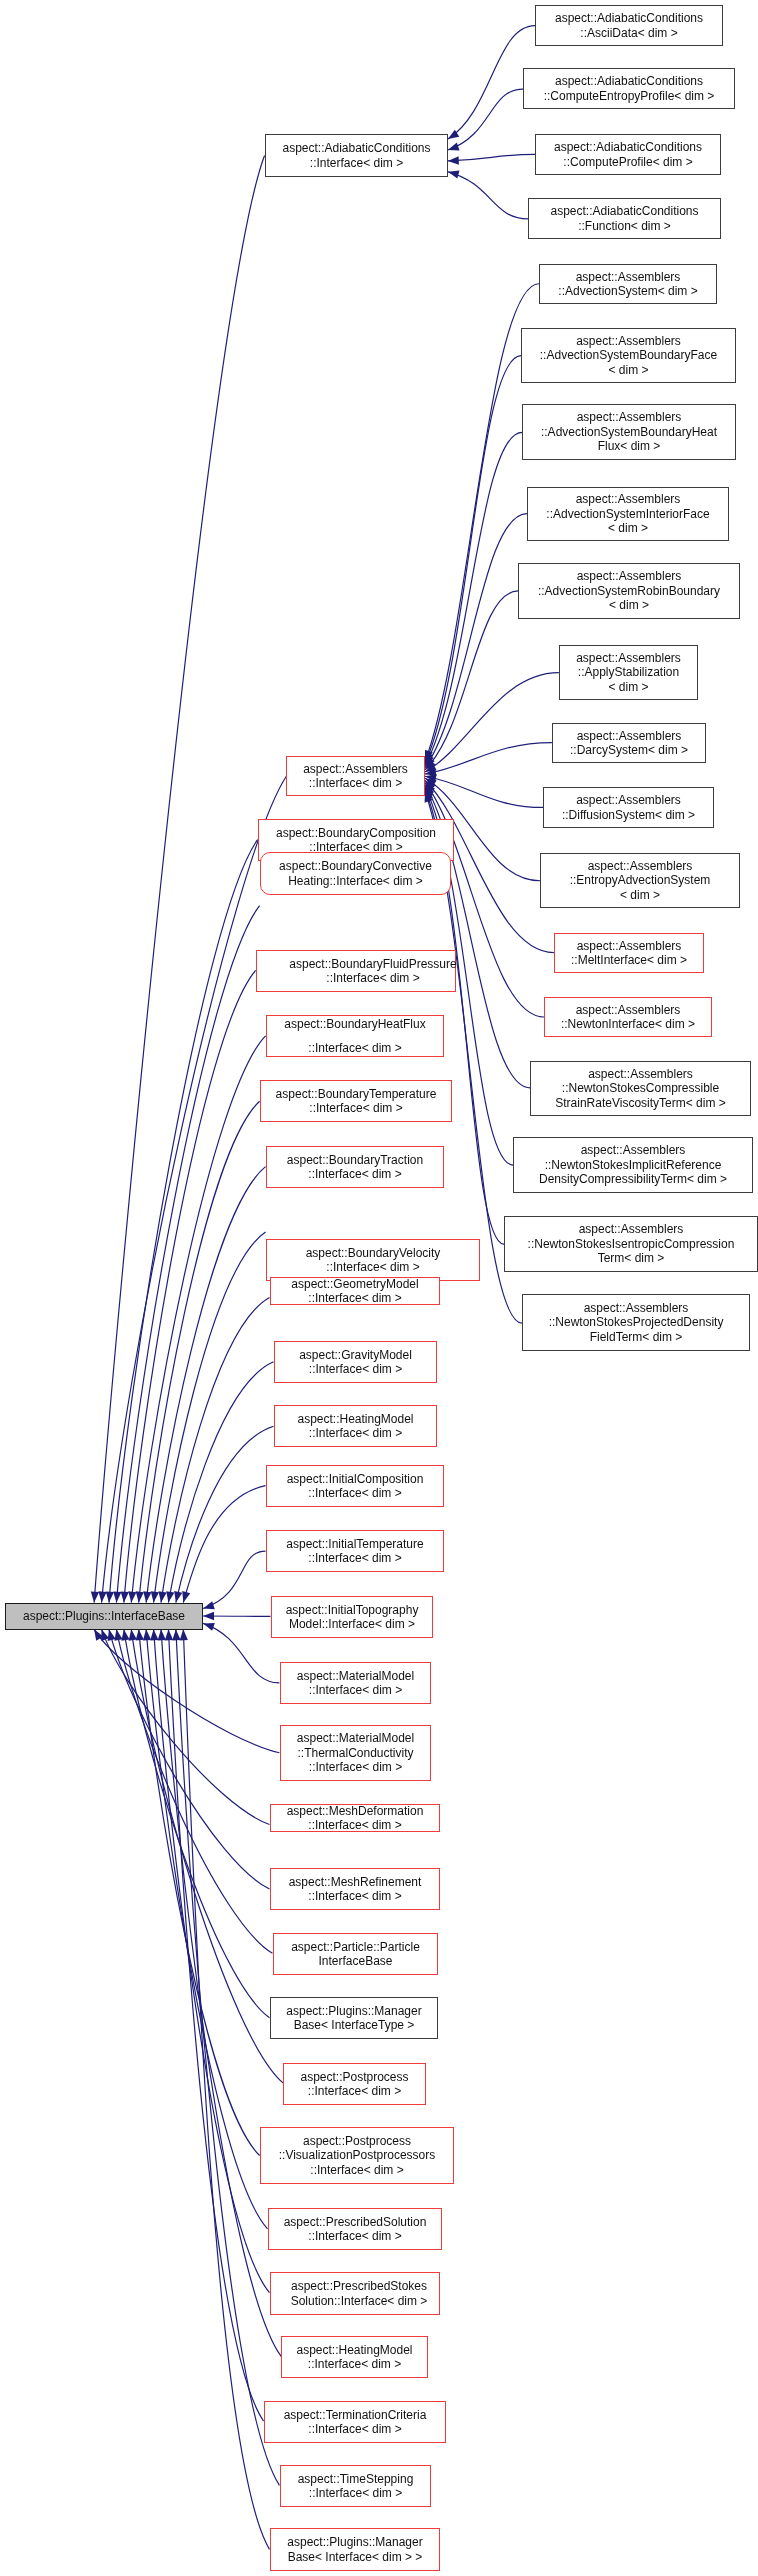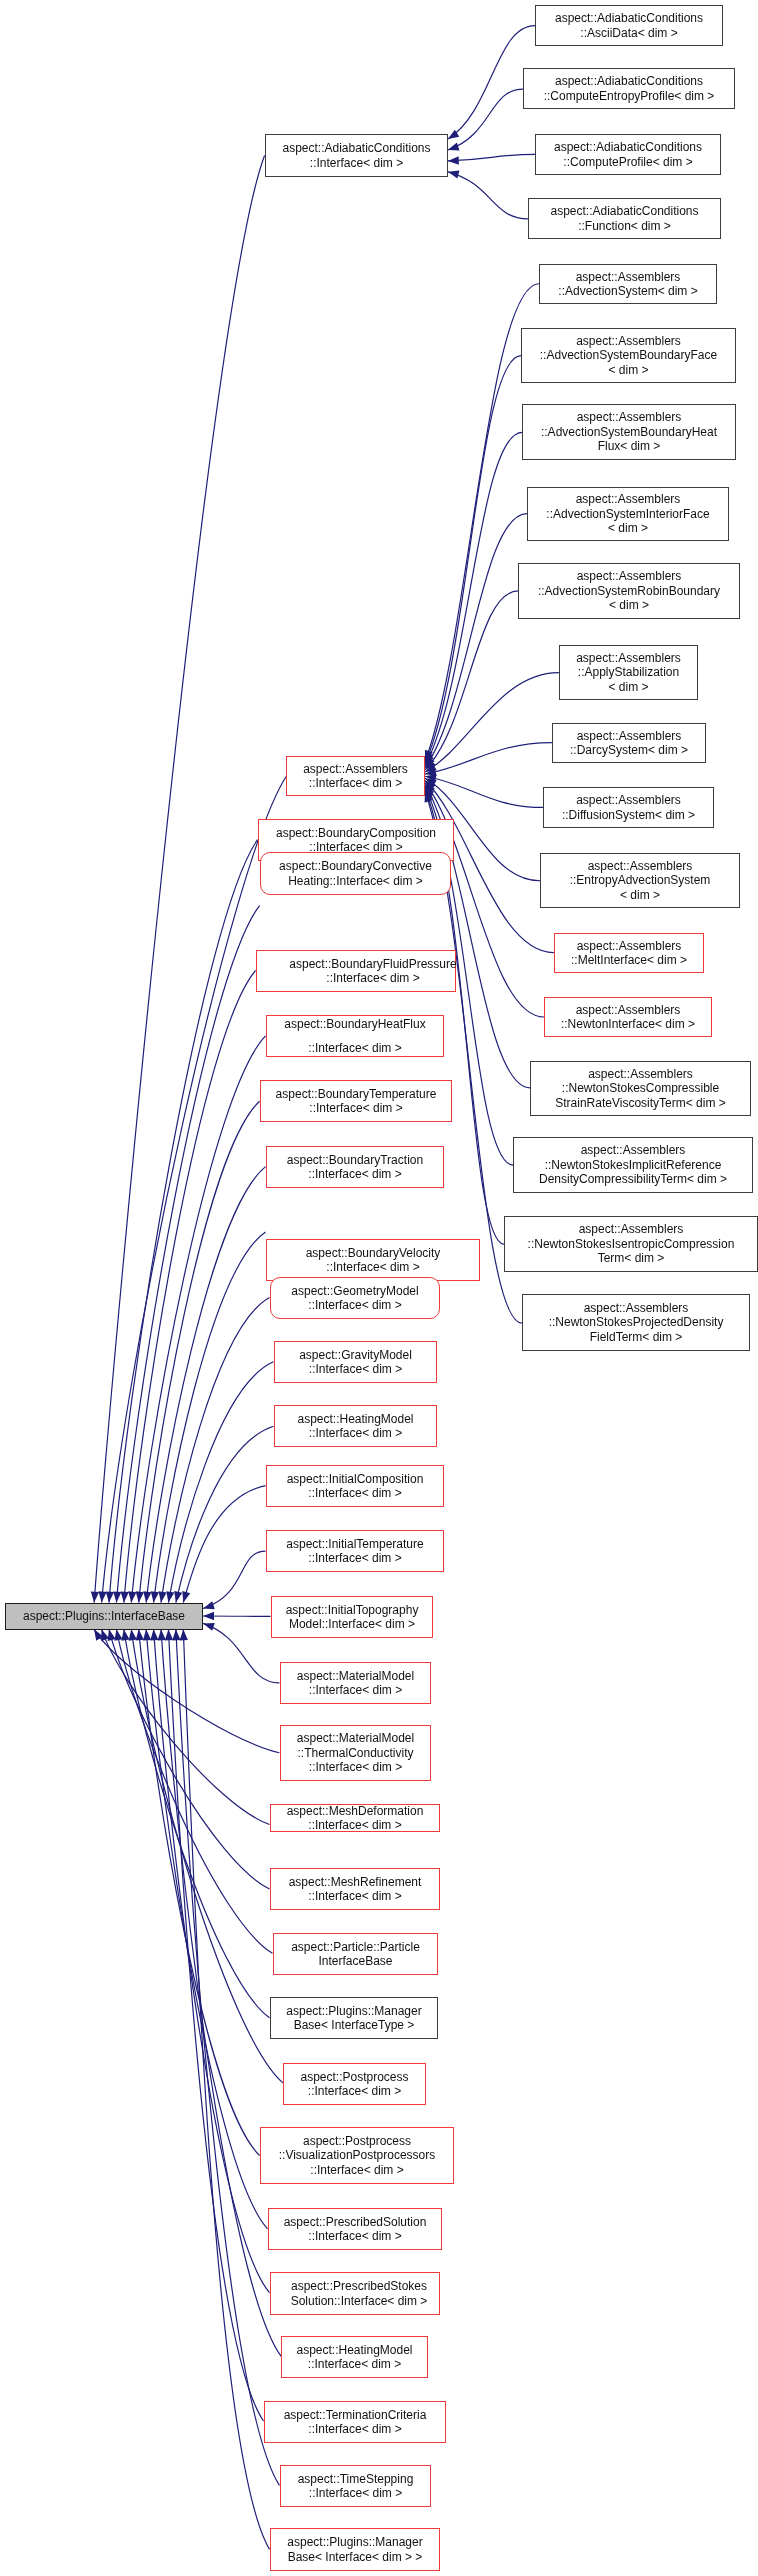--- a/index.html
+++ b/index.html
@@ -149,21 +149,21 @@
         <span class="nl">::Interface&lt; dim &gt;</span>
       </div>
       <div class="node red" style="left: 266px; top: 1146px; width: 178px; height: 42px;">
         <span class="nl">aspect::BoundaryTraction</span>
         <span class="nl">::Interface&lt; dim &gt;</span>
       </div>
       <div class="node red" style="left: 266px; top: 1211px; width: 214px; height: 42px; margin-top: 28px;">
         <span class="nl">aspect::BoundaryVelocity</span>
         <span class="nl">::Interface&lt; dim &gt;</span>
       </div>
-      <div class="node red" style="left: 270px; top: 1277px; width: 170px; height: 42px; border-radius: 10px;">
+      <div class="node red" style="left: 270px; top: 1277px; width: 170px; height: 28px;">
         <span class="nl">aspect::GeometryModel</span>
         <span class="nl">::Interface&lt; dim &gt;</span>
       </div>
       <div class="node red" style="left: 274px; top: 1341px; width: 163px; height: 42px;">
         <span class="nl">aspect::GravityModel</span>
         <span class="nl">::Interface&lt; dim &gt;</span>
       </div>
       <div class="node red" style="left: 274px; top: 1405px; width: 163px; height: 42px;">
         <span class="nl">aspect::HeatingModel</span>
         <span class="nl">::Interface&lt; dim &gt;</span>

